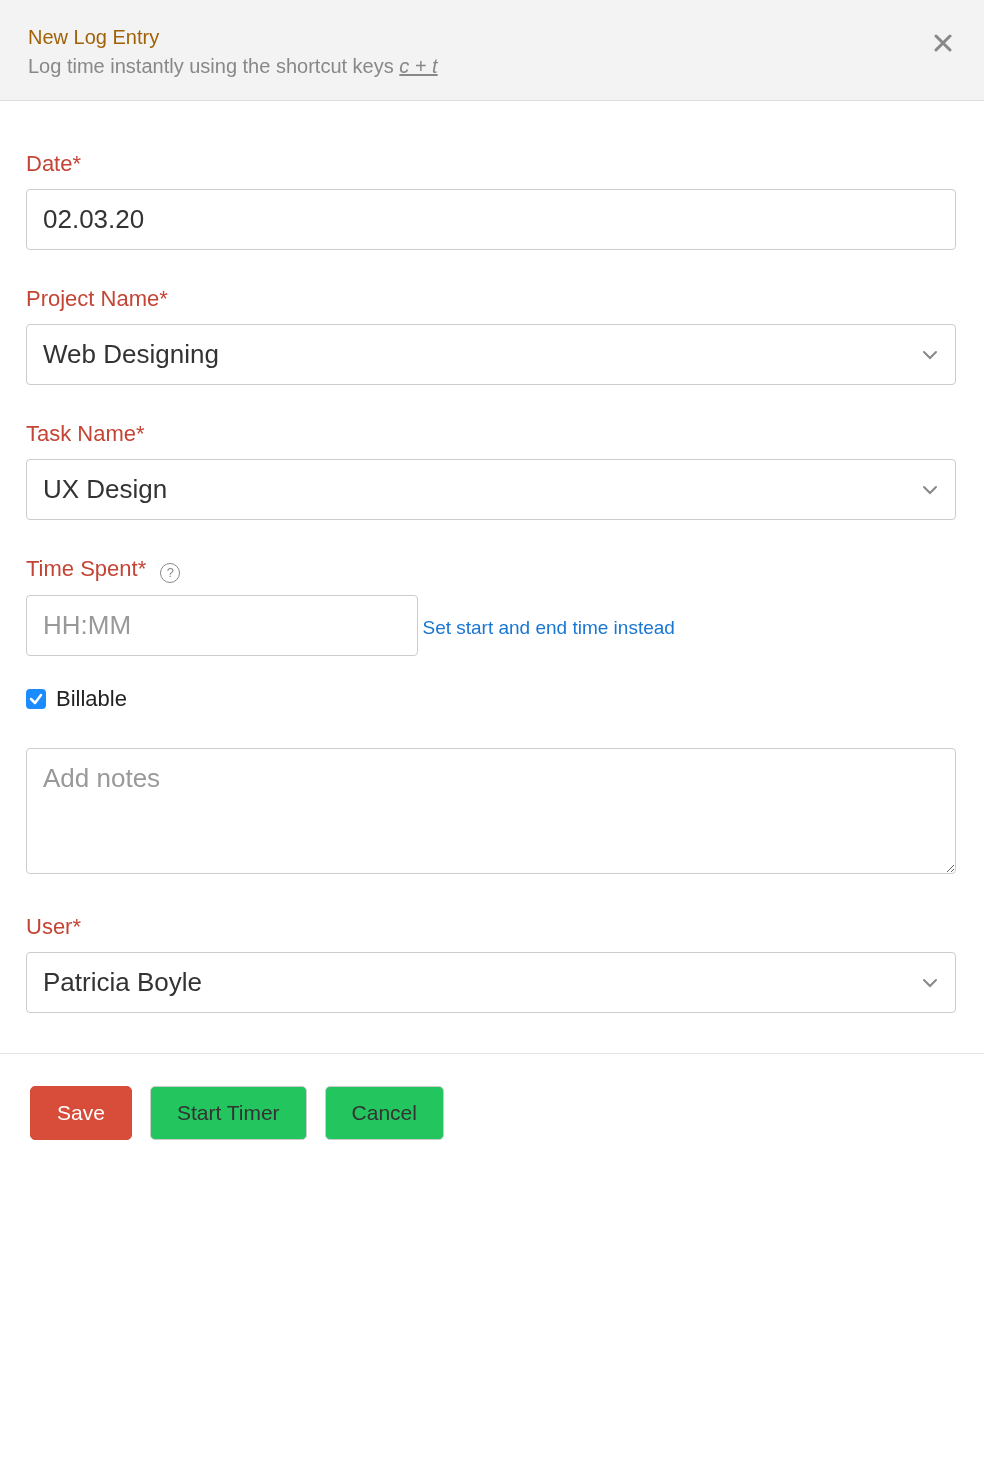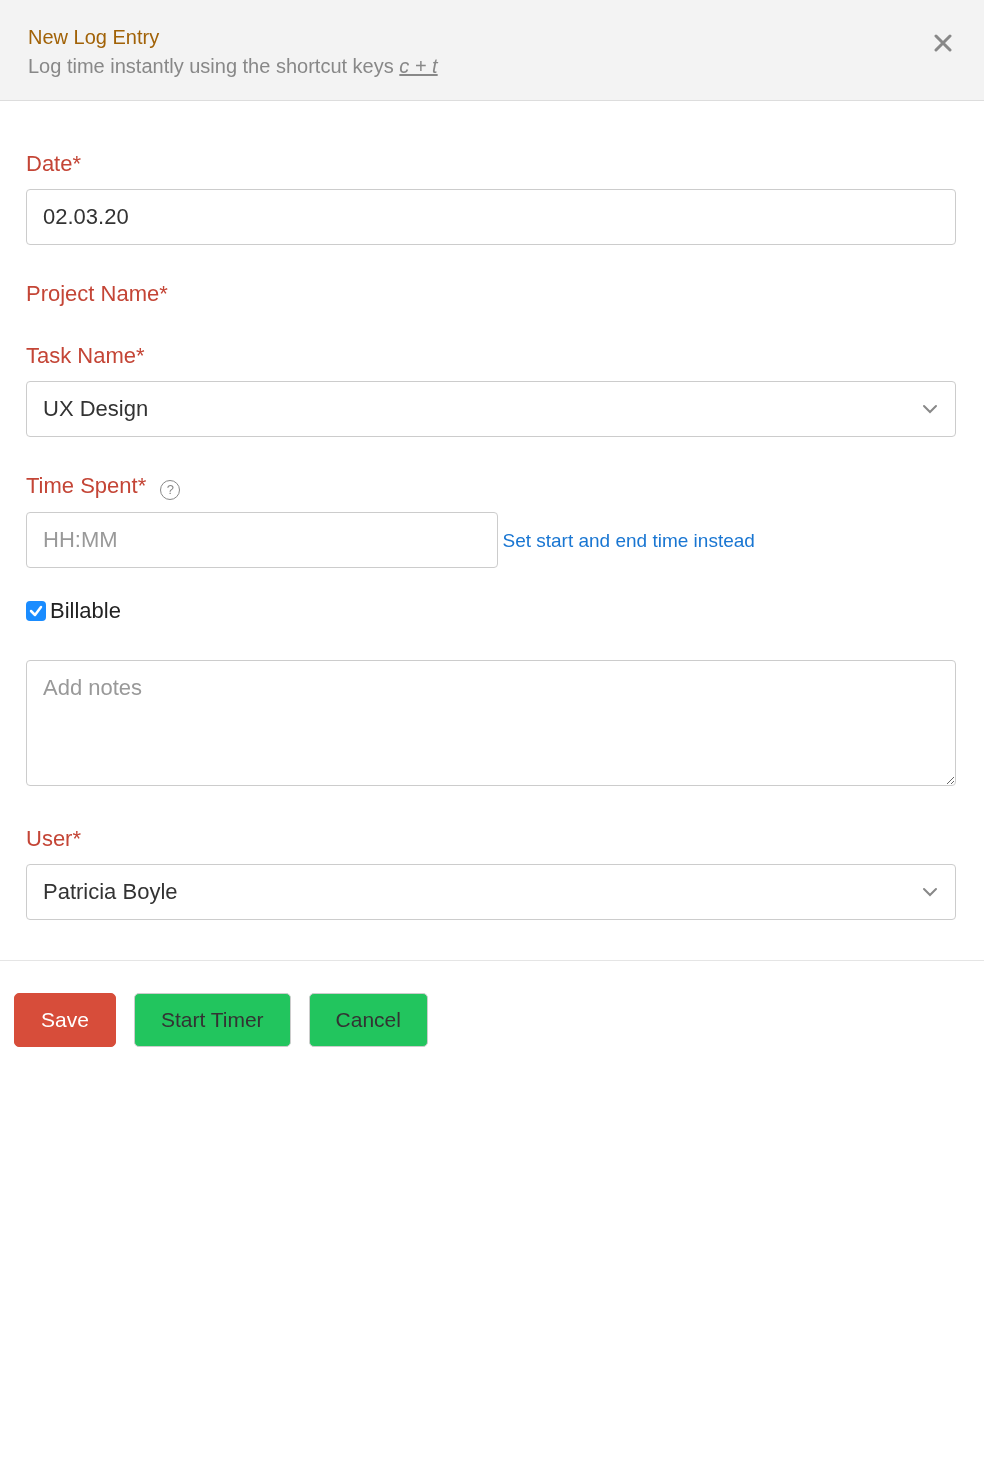--- a/index.html
+++ b/index.html
@@ -67,28 +67,28 @@
       border-radius: 50%;
       display: inline-flex;
       align-items: center;
       justify-content: center;
       font-size: 13px;
       color: #888;
     }
     .input, .select, .textarea {
       width: 100%;
       padding: 14px 16px;
-      font-size: 22px;
+      font-size: 26px;
       border: 1px solid #ccc;
       border-radius: 4px;
       font-family: inherit;
       color: #333;
       background: #fff;
     }
-    .input.narrow { width: 472px; }
+    .input.narrow { width: 392px; }
     .input::placeholder, .textarea::placeholder { color: #999; }
     .select-wrap { position: relative; }
     .select-wrap .chevron {
       position: absolute;
       right: 18px;
       top: 50%;
       transform: translateY(-50%);
       pointer-events: none;
       color: #888;
     }
@@ -97,21 +97,21 @@
       margin-top: 12px;
       color: #1976d2;
       font-size: 19px;
       text-decoration: none;
       cursor: pointer;
       text-align: center;
     }
     .checkbox-row {
       display: flex;
       align-items: center;
-      gap: 4px;
+      gap: 10px;
       margin-bottom: 36px;
     }
     .checkbox {
       width: 20px;
       height: 20px;
       background: #1a8cff;
       border-radius: 4px;
       display: inline-flex;
       align-items: center;
       justify-content: center;
@@ -121,21 +121,21 @@
     .checkbox-label {
       font-size: 22px;
       color: #222;
     }
     .textarea {
       min-height: 126px;
       resize: vertical;
     }
     .footer {
       border-top: 1px solid #e5e5e5;
-      padding: 32px 14px 40px;
+      padding: 32px 30px 40px;
       display: flex;
       gap: 18px;
     }
     .btn {
       padding: 14px 26px;
       font-size: 21px;
       border-radius: 5px;
       cursor: pointer;
       font-family: inherit;
     }
@@ -169,20 +169,28 @@
 
 <div class="form-body">
 
   <div class="field">
     <label class="label">Date*</label>
     <input class="input" value="02.03.20" style="">
   </div>
 
   <div class="field">
     <label class="label">Project Name*</label>
+    <div class="select-wrap">
+      <input class="input" readonly="" value="Web Designing" style="">
+      <span class="chevron">
+        <svg width="16" height="10" viewBox="0 0 16 10">
+            <path d="M2 2 L8 8 L14 2" stroke="#888" stroke-width="2" fill="none" stroke-linecap="round"></path>
+          </svg>
+      </span>
+    </div>
   </div>
 
   <div class="field">
     <label class="label">Task Name*</label>
     <div class="select-wrap">
       <input class="input" readonly="" value="UX Design" style="">
       <span class="chevron">
         <svg width="16" height="10" viewBox="0 0 16 10">
             <path d="M2 2 L8 8 L14 2" stroke="#888" stroke-width="2" fill="none" stroke-linecap="round"></path>
           </svg>

